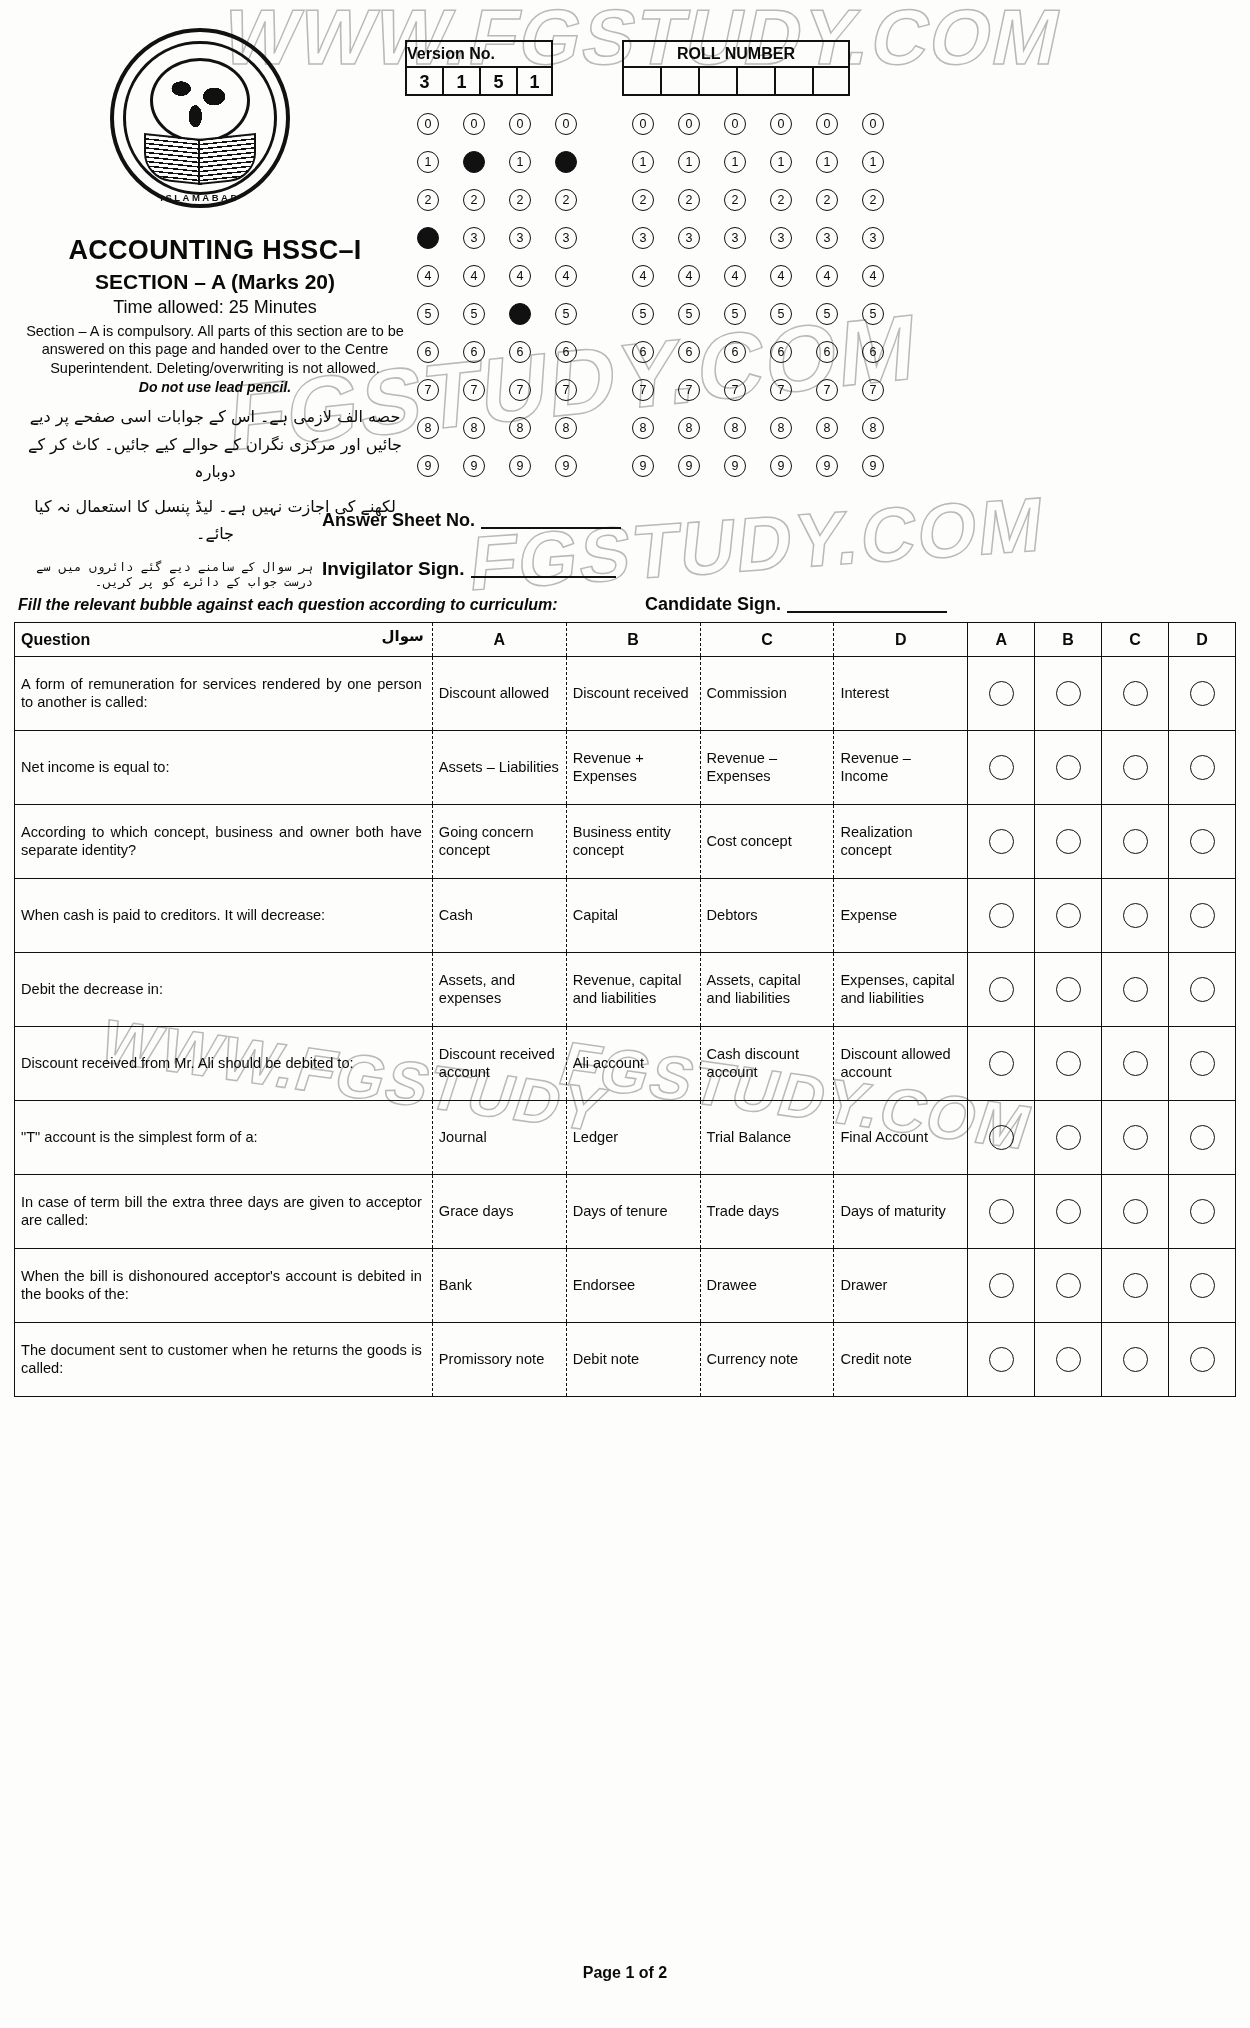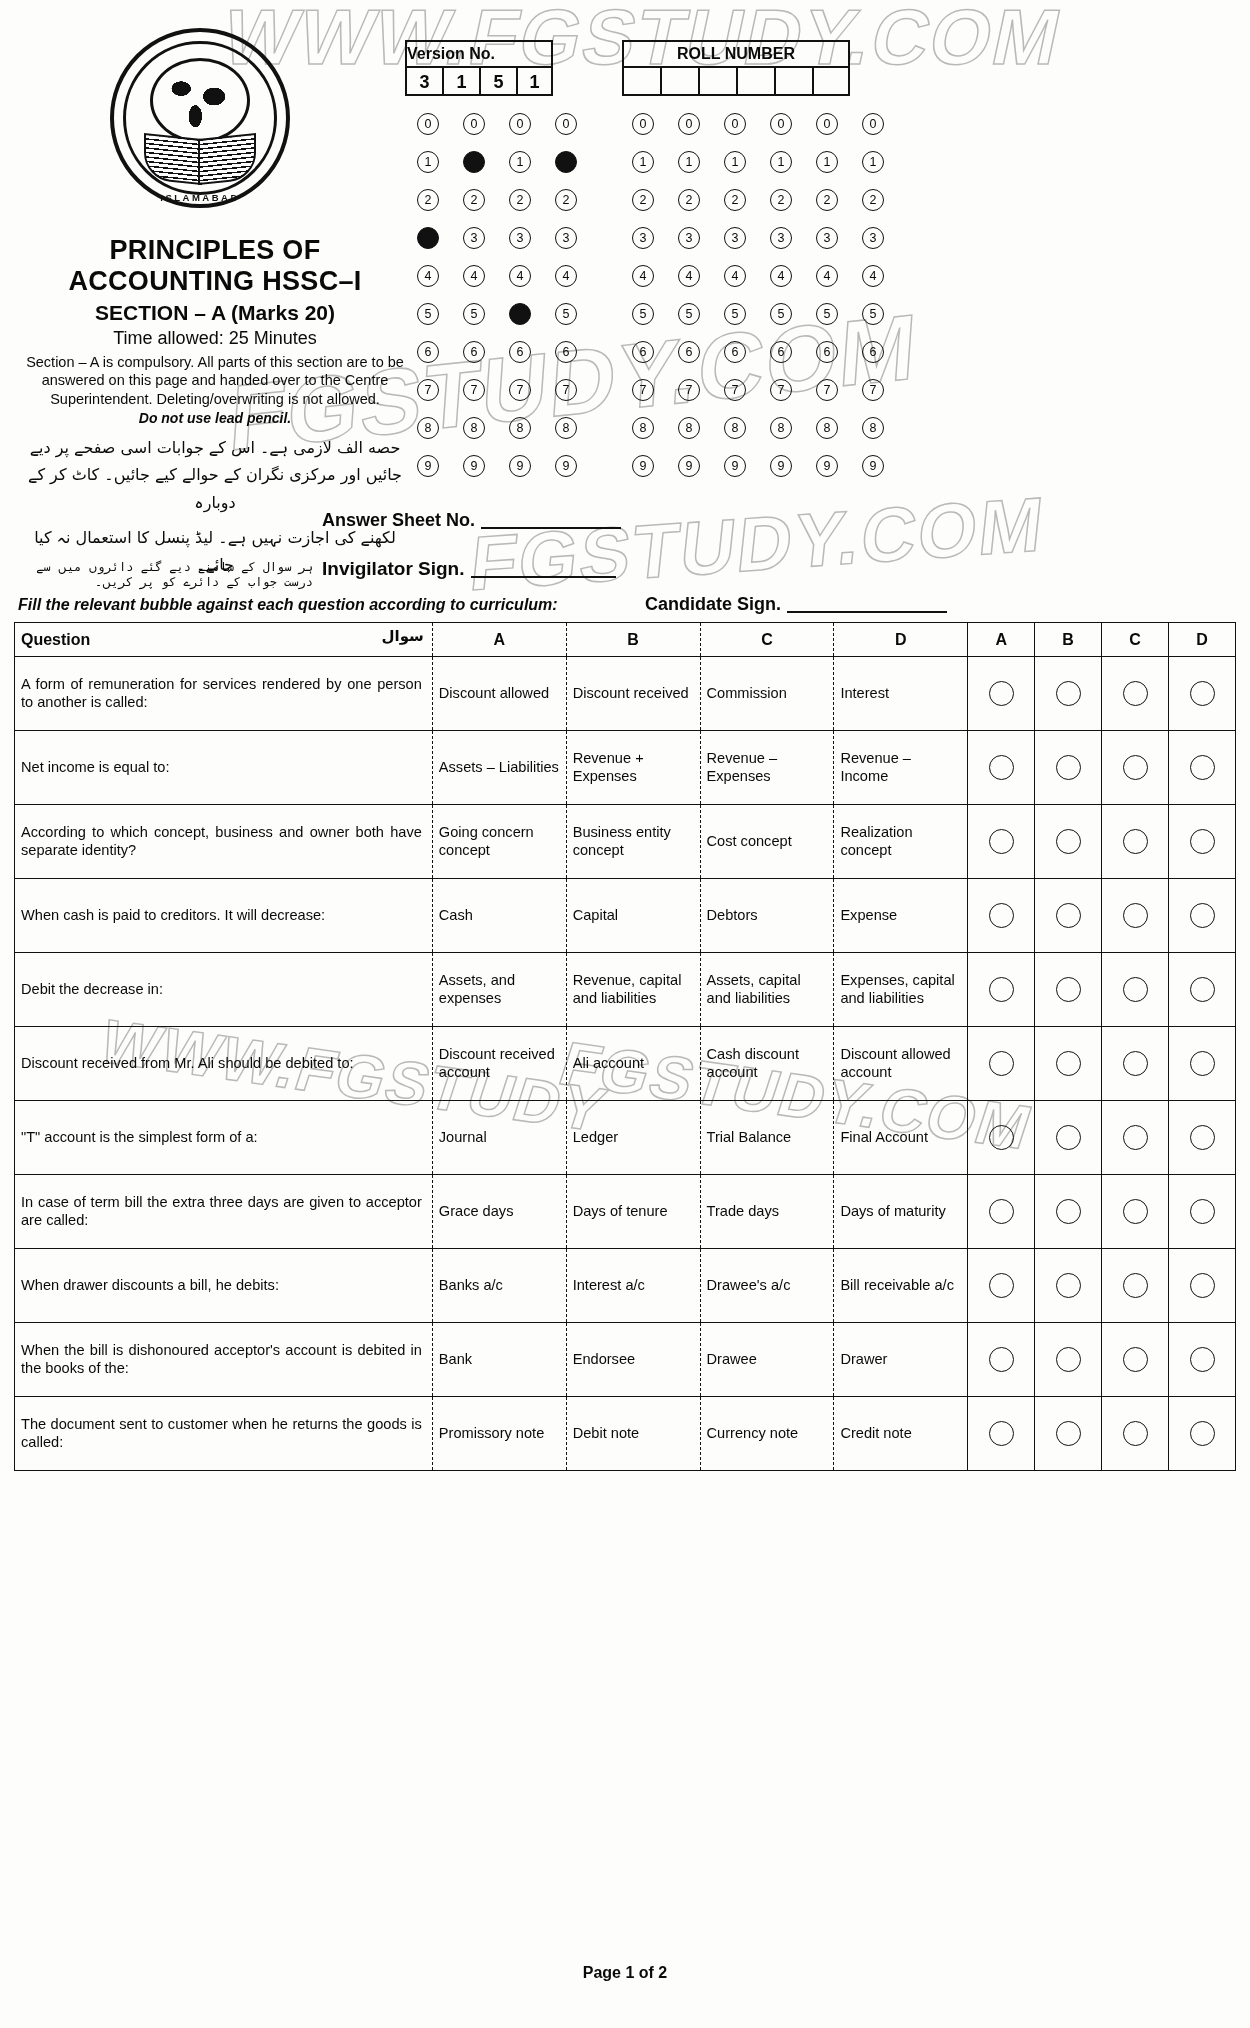--- a/index.html
+++ b/index.html
@@ -185,21 +185,20 @@
 
     <div class="logo">
       <div class="ring-outer"></div>
       <div class="ring-inner"></div>
       <div class="globe"></div>
       <div class="book"></div>
       <div class="curve-bot">ISLAMABAD</div>
     </div>
 
     <div class="title-block">
-      <div class="t-main">PRINCIPLES OF</div>
       <div class="t-main">ACCOUNTING HSSC–I</div>
       <div class="t-sec">SECTION – A (Marks 20)</div>
       <div class="t-time">Time allowed: 25 Minutes</div>
       <div class="t-instr">Section – A is compulsory. All parts of this section are to be answered on this page and handed over to the Centre Superintendent. Deleting/overwriting is not allowed.</div>
       <div class="t-nolead">Do not use lead pencil.</div>
       <div class="t-urdu">حصه الف لازمی ہے۔ اس کے جوابات اسی صفحے پر دیے جائیں اور مرکزی نگران کے حوالے کیے جائیں۔ کاٹ کر کے دوبارہ</div>
       <div class="t-urdu">لکھنے کی اجازت نہیں ہے۔ لیڈ پنسل کا استعمال نہ کیا جائے۔</div>
     </div>
 
     <div class="vbox">
@@ -549,41 +548,20 @@
           </td>
           <td class="c-b">
             <div class="ans-bubble"></div>
           </td>
           <td class="c-b last">
             <div class="ans-bubble"></div>
           </td>
         </tr>
         <tr class="qrow">
           <td class="c-q">
-            <div class="qtext">When drawer discounts a bill, he debits:</div>
-          </td>
-          <td class="c-o">Banks a/c</td>
-          <td class="c-o">Interest a/c</td>
-          <td class="c-o">Drawee's a/c</td>
-          <td class="c-o">Bill receivable a/c</td>
-          <td class="c-b">
-            <div class="ans-bubble"></div>
-          </td>
-          <td class="c-b">
-            <div class="ans-bubble"></div>
-          </td>
-          <td class="c-b">
-            <div class="ans-bubble"></div>
-          </td>
-          <td class="c-b last">
-            <div class="ans-bubble"></div>
-          </td>
-        </tr>
-        <tr class="qrow">
-          <td class="c-q">
             <div class="qtext">When the bill is dishonoured acceptor's account is debited in the books of the:</div>
           </td>
           <td class="c-o">Bank</td>
           <td class="c-o">Endorsee</td>
           <td class="c-o">Drawee</td>
           <td class="c-o">Drawer</td>
           <td class="c-b">
             <div class="ans-bubble"></div>
           </td>
           <td class="c-b">

